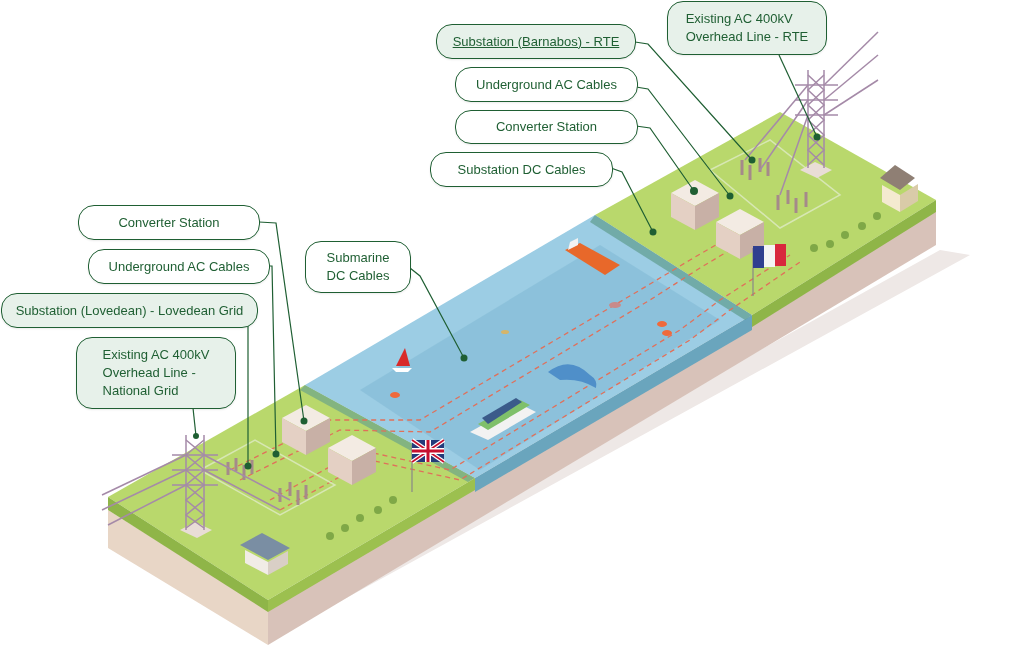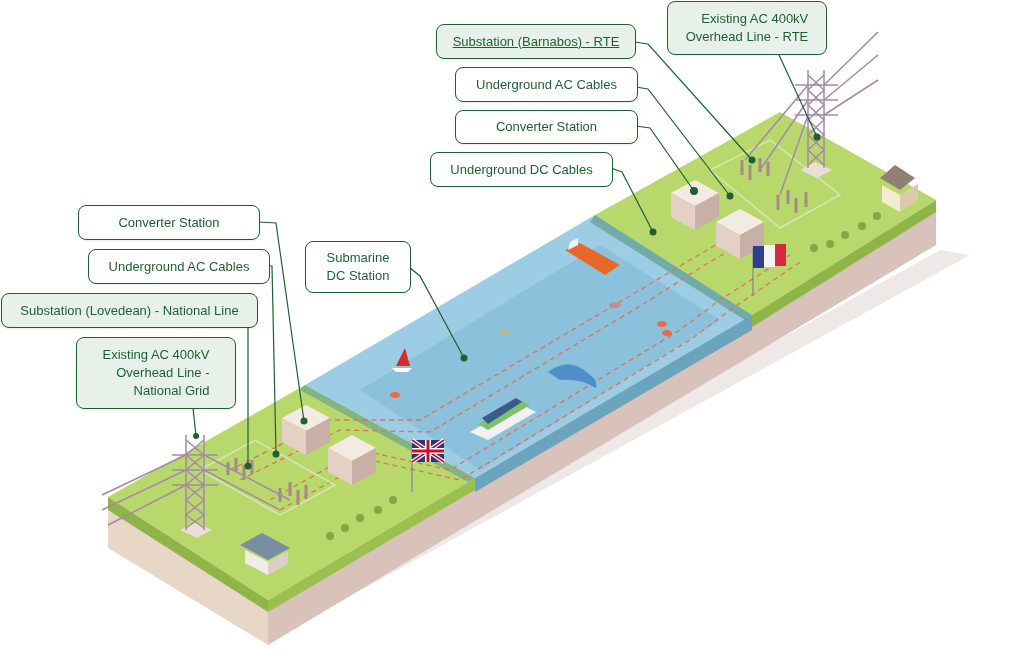--- a/index.html
+++ b/index.html
@@ -1,22 +1,22 @@
 <!DOCTYPE html>
 <html><head>
 <meta charset="utf-8">
 <style>
   html, body { margin:0; padding:0; background:#ffffff; }
   body { width:1019px; height:655px; position:relative; overflow:hidden; font-family:"Liberation Sans", sans-serif; }
   #scene { position:absolute; left:0; top:0; width:1019px; height:655px; }
   .callout {
     position:absolute; box-sizing:border-box;
-    border:1.5px solid #1f5f33; border-radius:8px;
+    border:1.5px solid #1f5f33; border-radius:16px;
     color:#1f5f33; font-size:13px; line-height:18px;
-    display:flex; align-items:center; justify-content:center; text-align:right;
+    display:flex; align-items:center; justify-content:center; text-align:left;
     background:#ffffff; white-space:pre-line; padding:0 6px;
     box-shadow:0 1px 2px rgba(0,0,0,0.08);
   }
   .callout.tinted { background:#e7f1ea; }
 </style>
 </head>
 <body>
 
 <svg id="scene" viewBox="0 0 1019 655" xmlns="http://www.w3.org/2000/svg">
 
@@ -214,21 +214,21 @@
     <circle cx="248" cy="466" r="3.5"></circle>
       <circle cx="196" cy="436" r="3"></circle>
   </g>
 </svg>
 
 <div class="callout tinted" style="left:436px;top:24px;width:200px;height:35px;text-decoration:underline;">Substation (Barnabos) - RTE</div>
 <div class="callout tinted" style="left:667px;top:1px;width:160px;height:54px;">Existing AC 400kV
 Overhead Line - RTE</div>
 <div class="callout" style="left:455px;top:67px;width:183px;height:35px;">Underground AC Cables</div>
 <div class="callout" style="left:455px;top:110px;width:183px;height:34px;">Converter Station</div>
-<div class="callout" style="left:430px;top:152px;width:183px;height:35px;">Underground DC Cables</div>
+<div class="callout" style="left:430px;top:152px;width:183px;height:35px;">Substation DC Cables</div>
 <div class="callout" style="left:305px;top:241px;width:106px;height:52px;">Submarine
-DC Station</div>
+DC Cables</div>
 <div class="callout" style="left:78px;top:205px;width:182px;height:35px;">Converter Station</div>
 <div class="callout" style="left:88px;top:249px;width:182px;height:35px;">Underground AC Cables</div>
-<div class="callout tinted" style="left:1px;top:293px;width:257px;height:35px;">Substation (Lovedean) - National Line</div>
+<div class="callout tinted" style="left:1px;top:293px;width:257px;height:35px;">Substation (Lovedean) - Lovedean Grid</div>
 <div class="callout tinted" style="left:76px;top:337px;width:160px;height:72px;">Existing AC 400kV
 Overhead Line -
 National Grid</div>
 
 </body></html>

